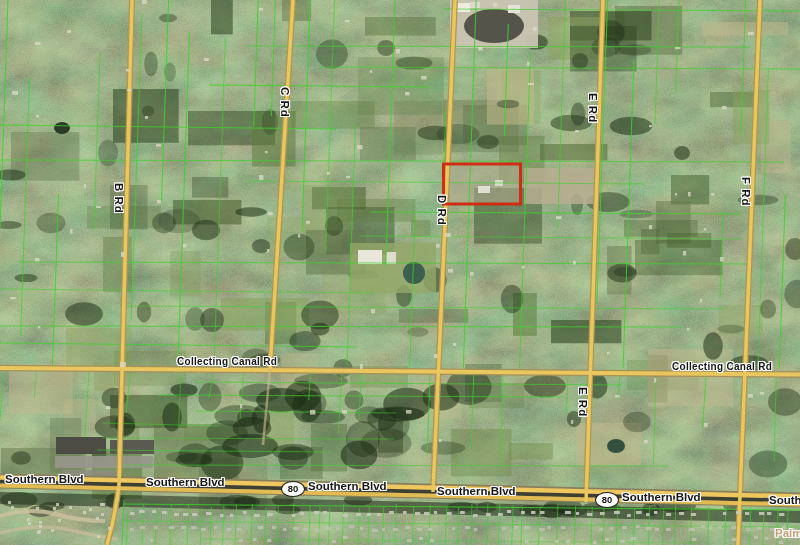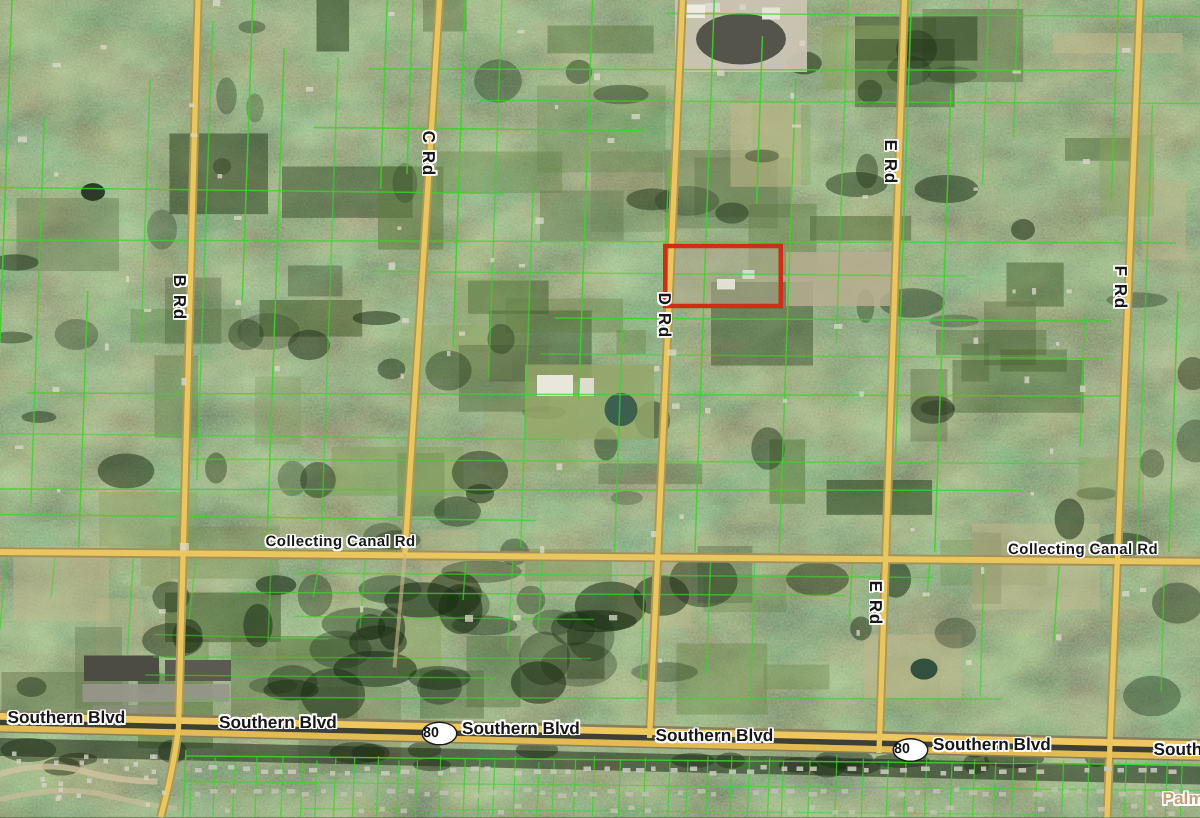--- a/index.html
+++ b/index.html
@@ -4,21 +4,21 @@
 <style>
   html,body{margin:0;padding:0;}
   body{width:800px;height:545px;overflow:hidden;background:#3d5129;font-family:"Liberation Sans",sans-serif;}
   #stage{position:relative;width:800px;height:545px;overflow:hidden;}
   #basemap{position:absolute;left:0;top:0;}
   .lbl,.lblv{position:absolute;color:#161616;font:bold 11.5px "Liberation Sans",sans-serif;white-space:nowrap;
     text-shadow:-1px 0 0 #fff,1px 0 0 #fff,0 -1px 0 #fff,0 1px 0 #fff,-1px -1px 0 #fff,1px 1px 0 #fff,1px -1px 0 #fff,-1px 1px 0 #fff;}
   .lblv{writing-mode:vertical-rl;letter-spacing:1px;}
   .canal{font-size:10px;letter-spacing:.3px;}
   .shield{position:absolute;width:22px;height:14px;background:#fff;border:1.5px solid #1c1c1c;border-radius:50%;
-    text-align:left;font:bold 9.5px/14px "Liberation Sans",sans-serif;color:#111;box-sizing:content-box;}
+    text-align:center;font:bold 9.5px/14px "Liberation Sans",sans-serif;color:#111;box-sizing:content-box;}
   .corner{color:#c2a077;}
 </style>
 </head>
 <body>
 
 <div id="stage">
   <svg id="basemap" width="800" height="545" viewBox="0 0 800 545">
     <defs>
       <filter id="ground" x="0" y="0" width="100%" height="100%">
         <feTurbulence type="fractalNoise" baseFrequency="0.02 0.03" numOctaves="5" seed="11"></feTurbulence>

